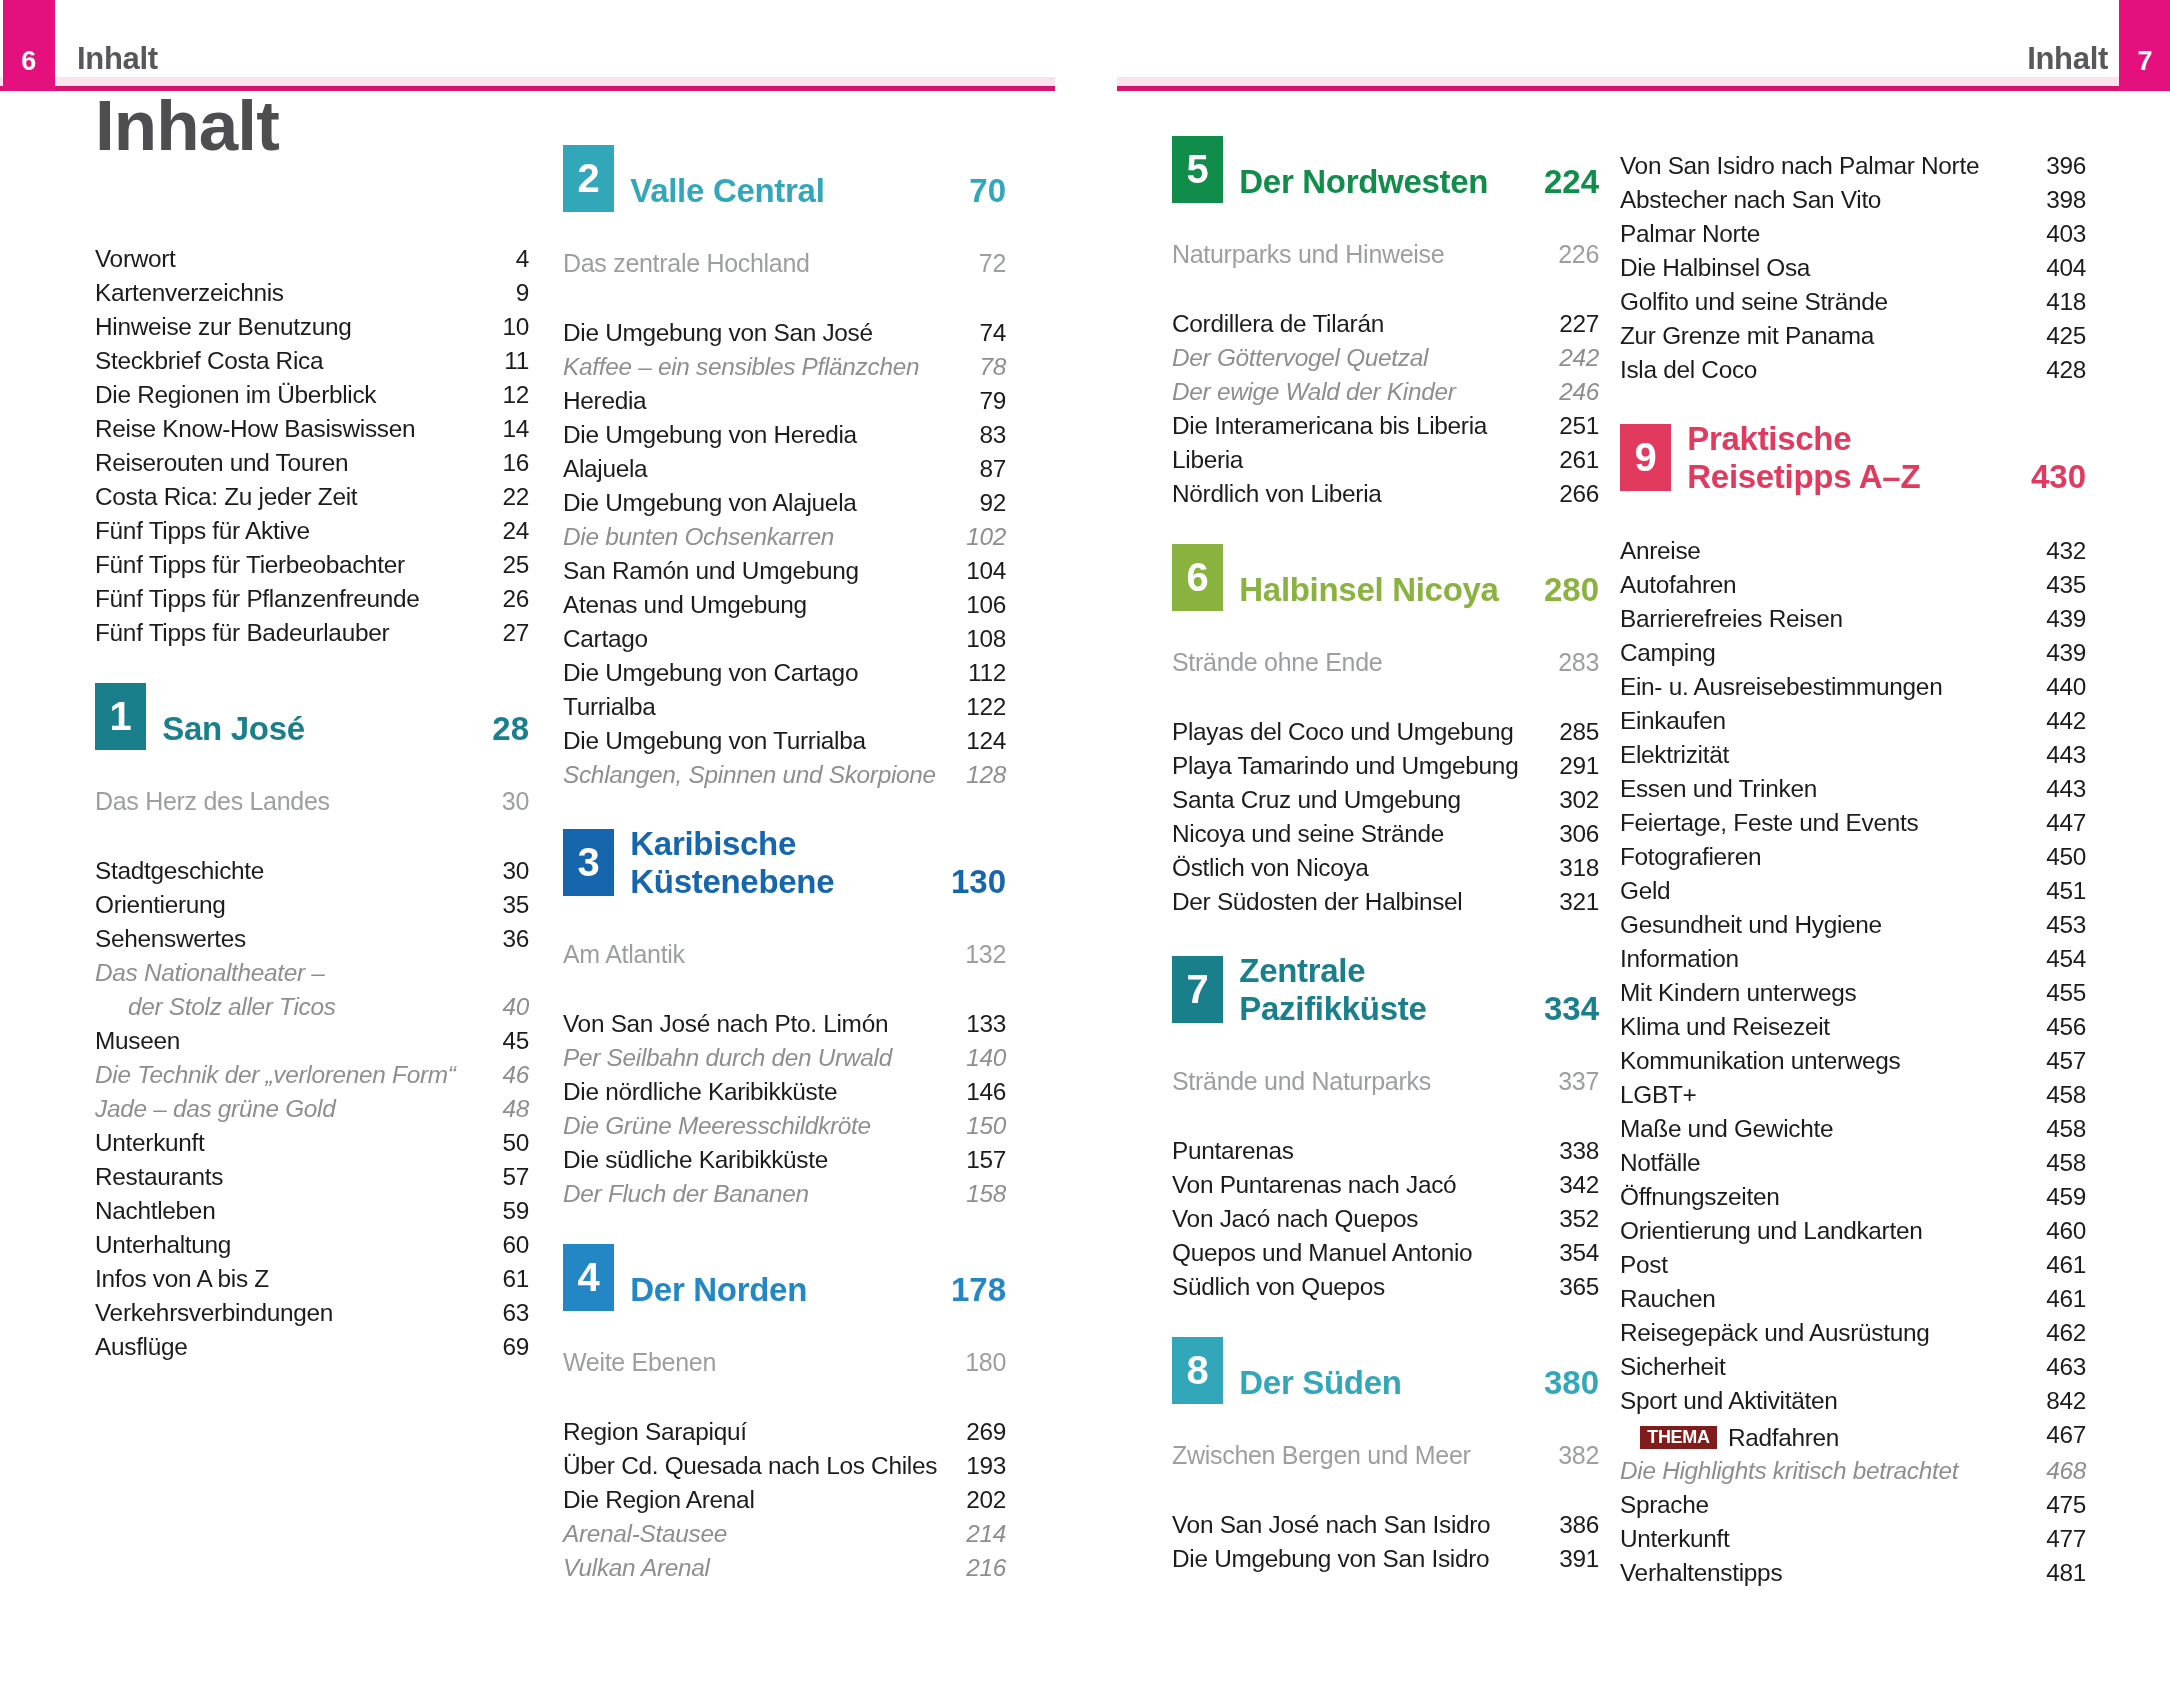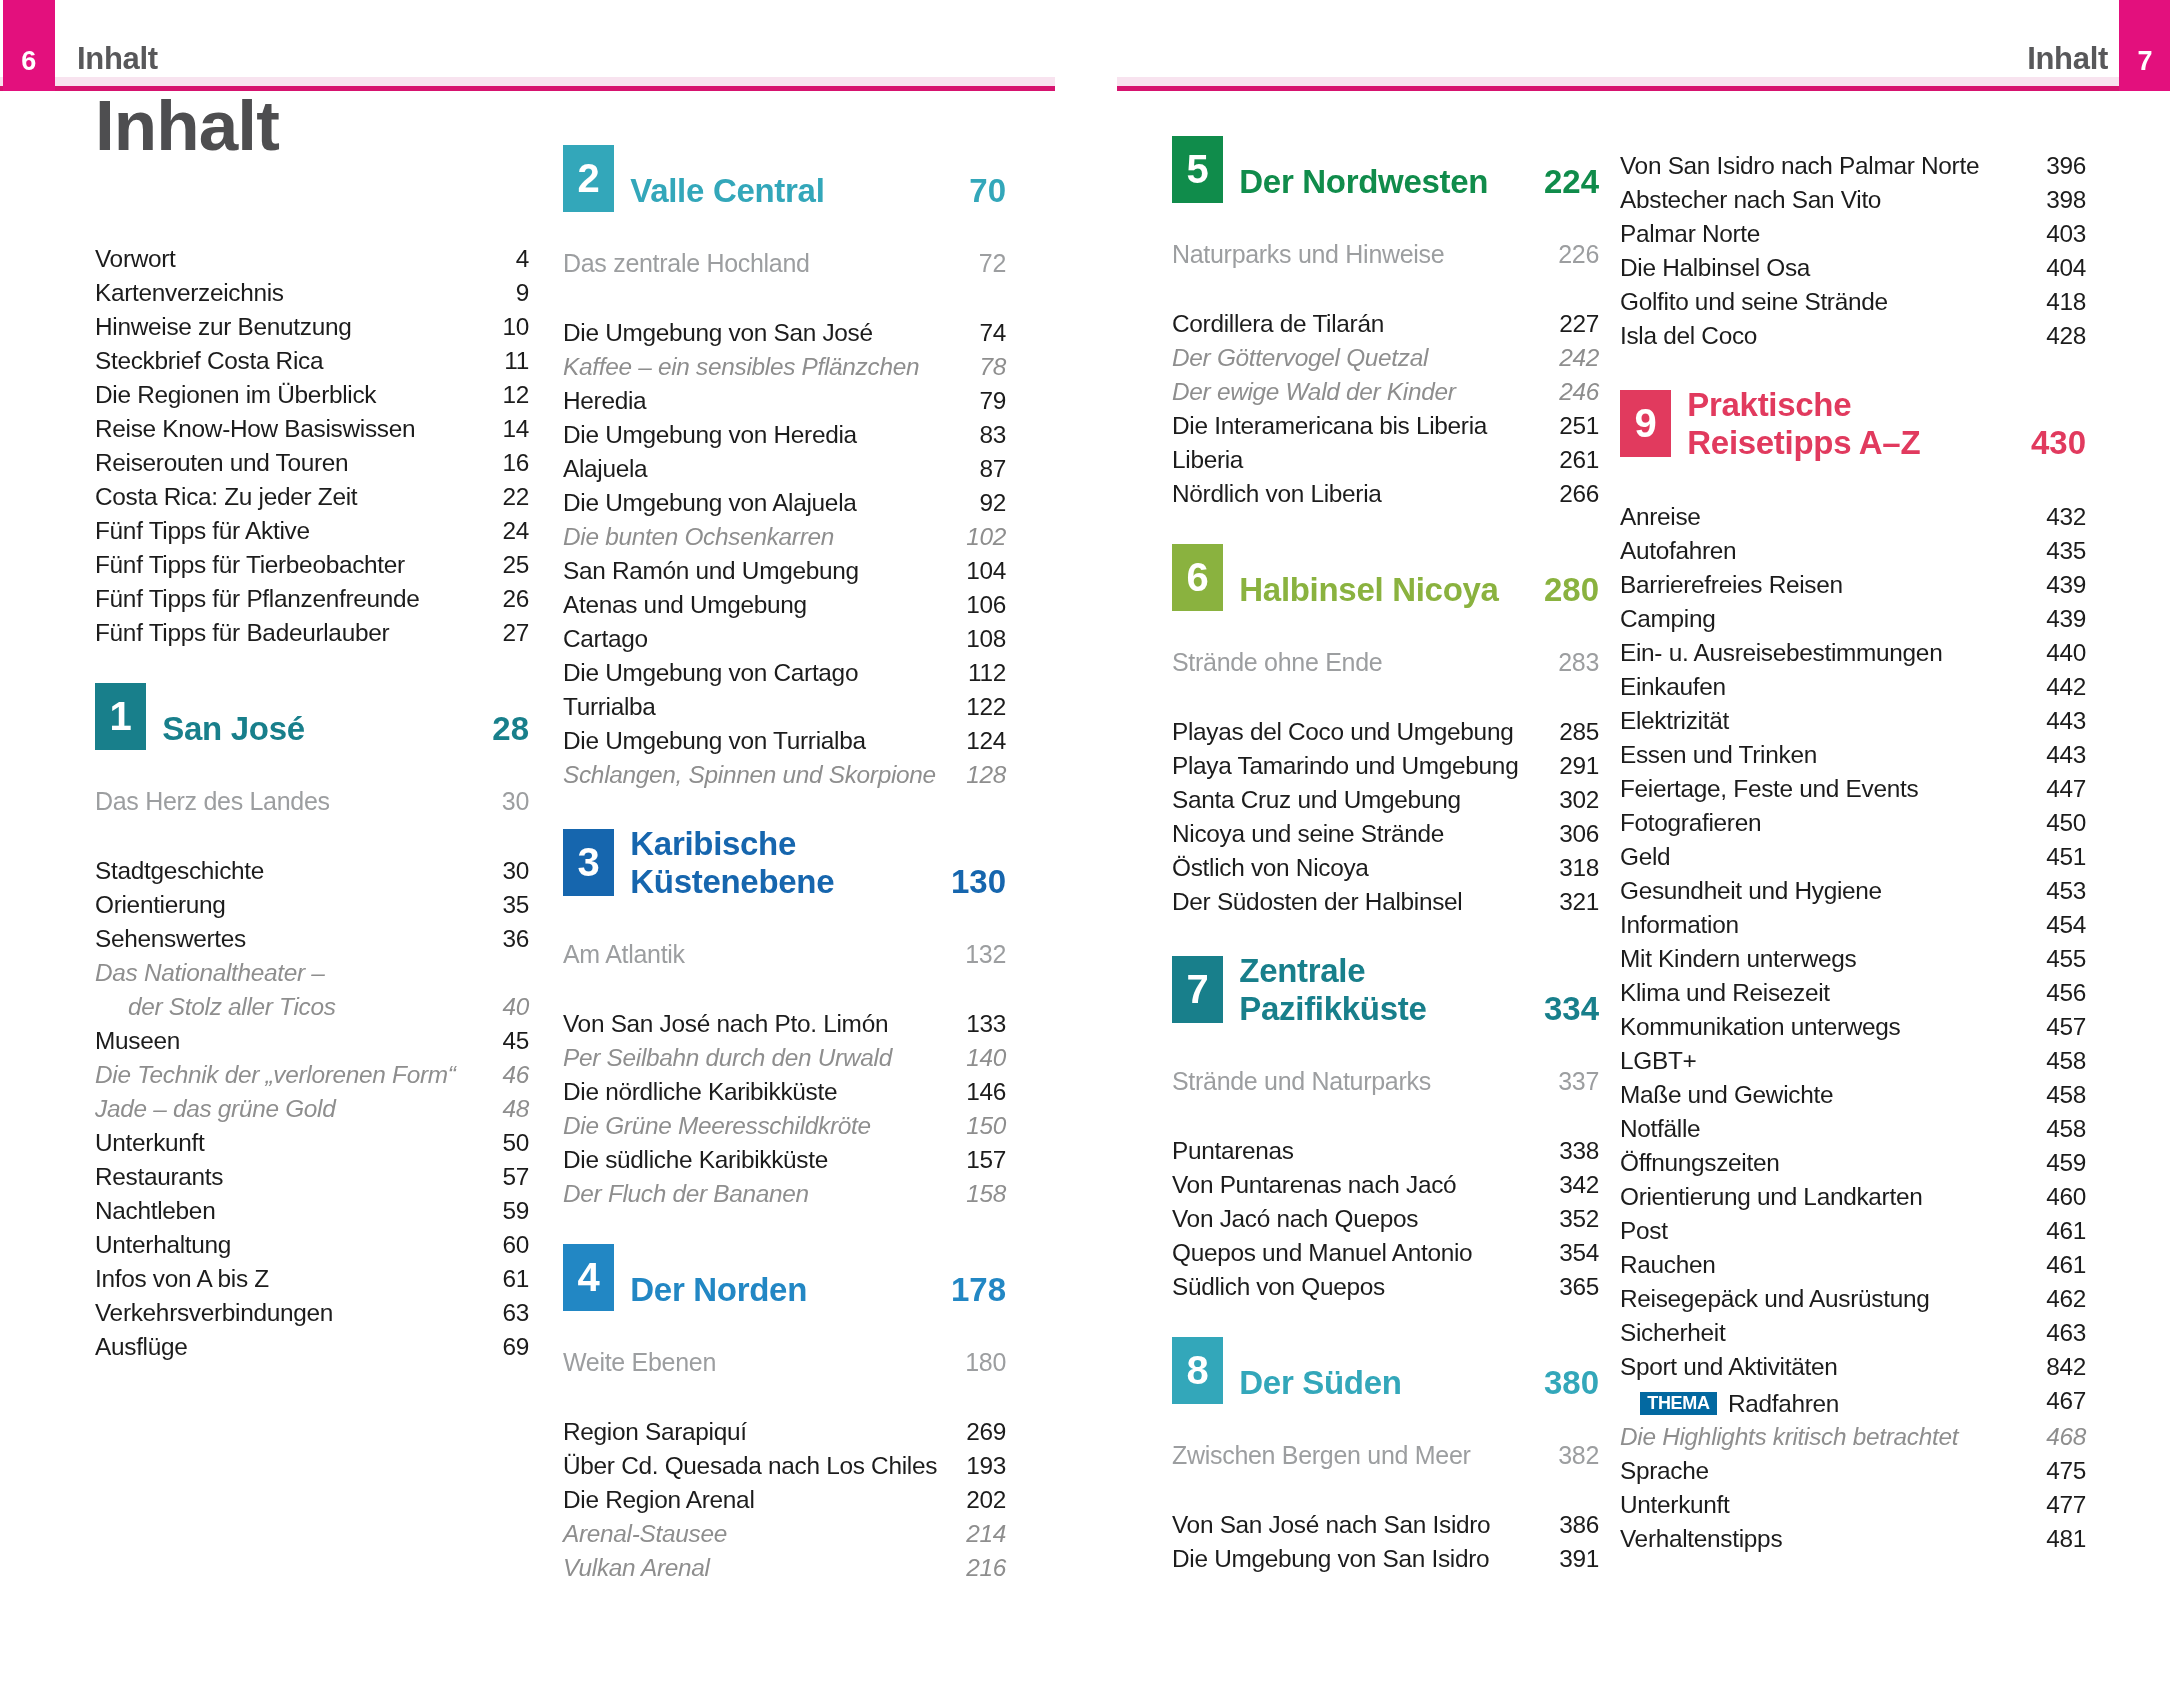--- a/index.html
+++ b/index.html
@@ -46,21 +46,21 @@
             color:#9c9ea0;letter-spacing:-0.3px;}
   .subtitle .pg{margin-left:auto;padding-left:11px;}
 
   .toc-list{margin-top:36px;}
   .row{display:flex;font-size:24.4px;line-height:34px;letter-spacing:-0.3px;}
   .row .lbl{flex:0 0 auto;white-space:nowrap;}
   .row .pg{flex:0 0 auto;margin-left:auto;padding-left:11px;}
   .row.it{color:#8e8e8e;font-style:italic;}
   .row.ind{padding-left:33px;}
   .row.bd{padding-left:20px;}
-  .thema{display:inline-block;background:#0369a1;color:#ffffff;font-style:normal;font-weight:bold;
+  .thema{display:inline-block;background:#7f1d1d;color:#ffffff;font-style:normal;font-weight:bold;
          font-size:18px;line-height:23.5px;padding:0 7.2px;margin-right:11px;vertical-align:2.7px;margin-top:8px;}
 </style>
 </head>
 <body>
 
 <div class="spread">
 
   <div class="page page-left">
     <div class="hdr">
       <div class="band"></div>
@@ -474,20 +474,24 @@
           </div>
           <div class="row">
             <span class="lbl">Die Halbinsel Osa</span>
             <span class="pg">404</span>
           </div>
           <div class="row">
             <span class="lbl">Golfito und seine Strände</span>
             <span class="pg">418</span>
           </div>
           <div class="row">
+            <span class="lbl">Zur Grenze mit Panama</span>
+            <span class="pg">425</span>
+          </div>
+          <div class="row">
             <span class="lbl">Isla del Coco</span>
             <span class="pg">428</span>
           </div>
         </div>
         <div class="sec-head two">
           <span class="sec-box" style="background: rgb(225, 58, 94);">9</span>
           <span class="sec-title" style="color: rgb(225, 58, 94);">Praktische<br>Reisetipps A–Z</span>
           <span class="sec-page" style="color: rgb(225, 58, 94);">430</span>
         </div>
         <div class="toc-list">

